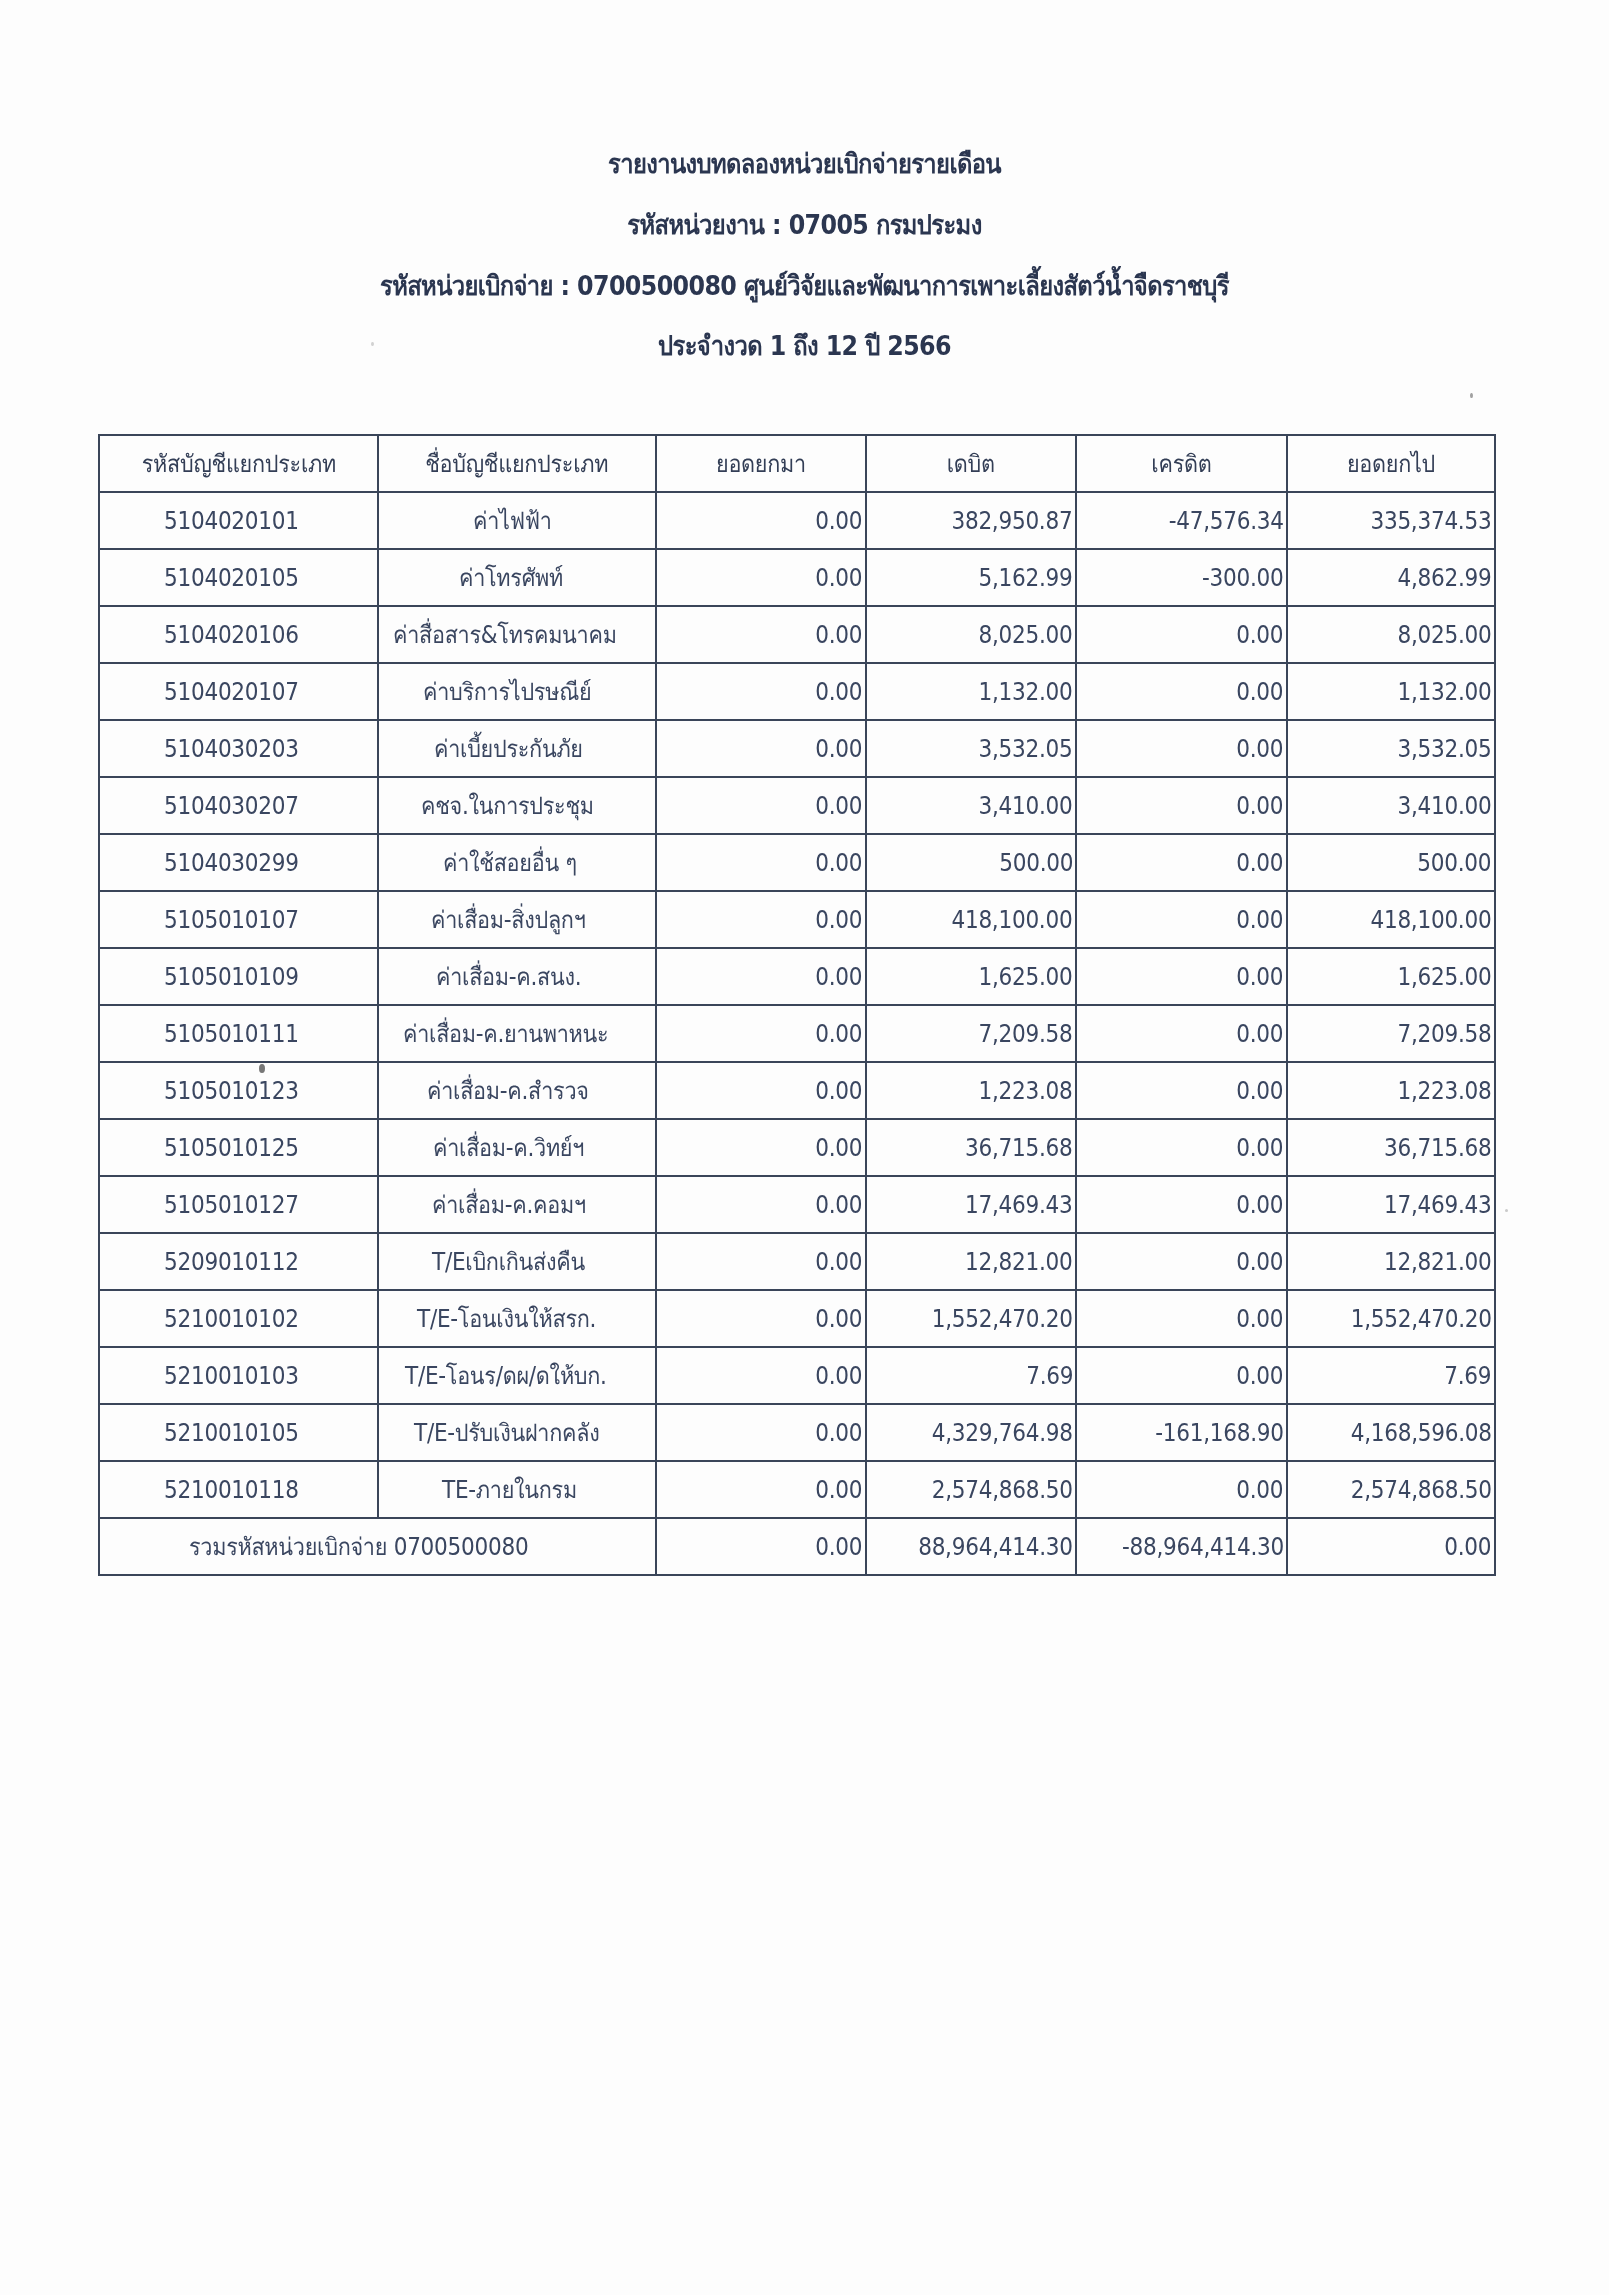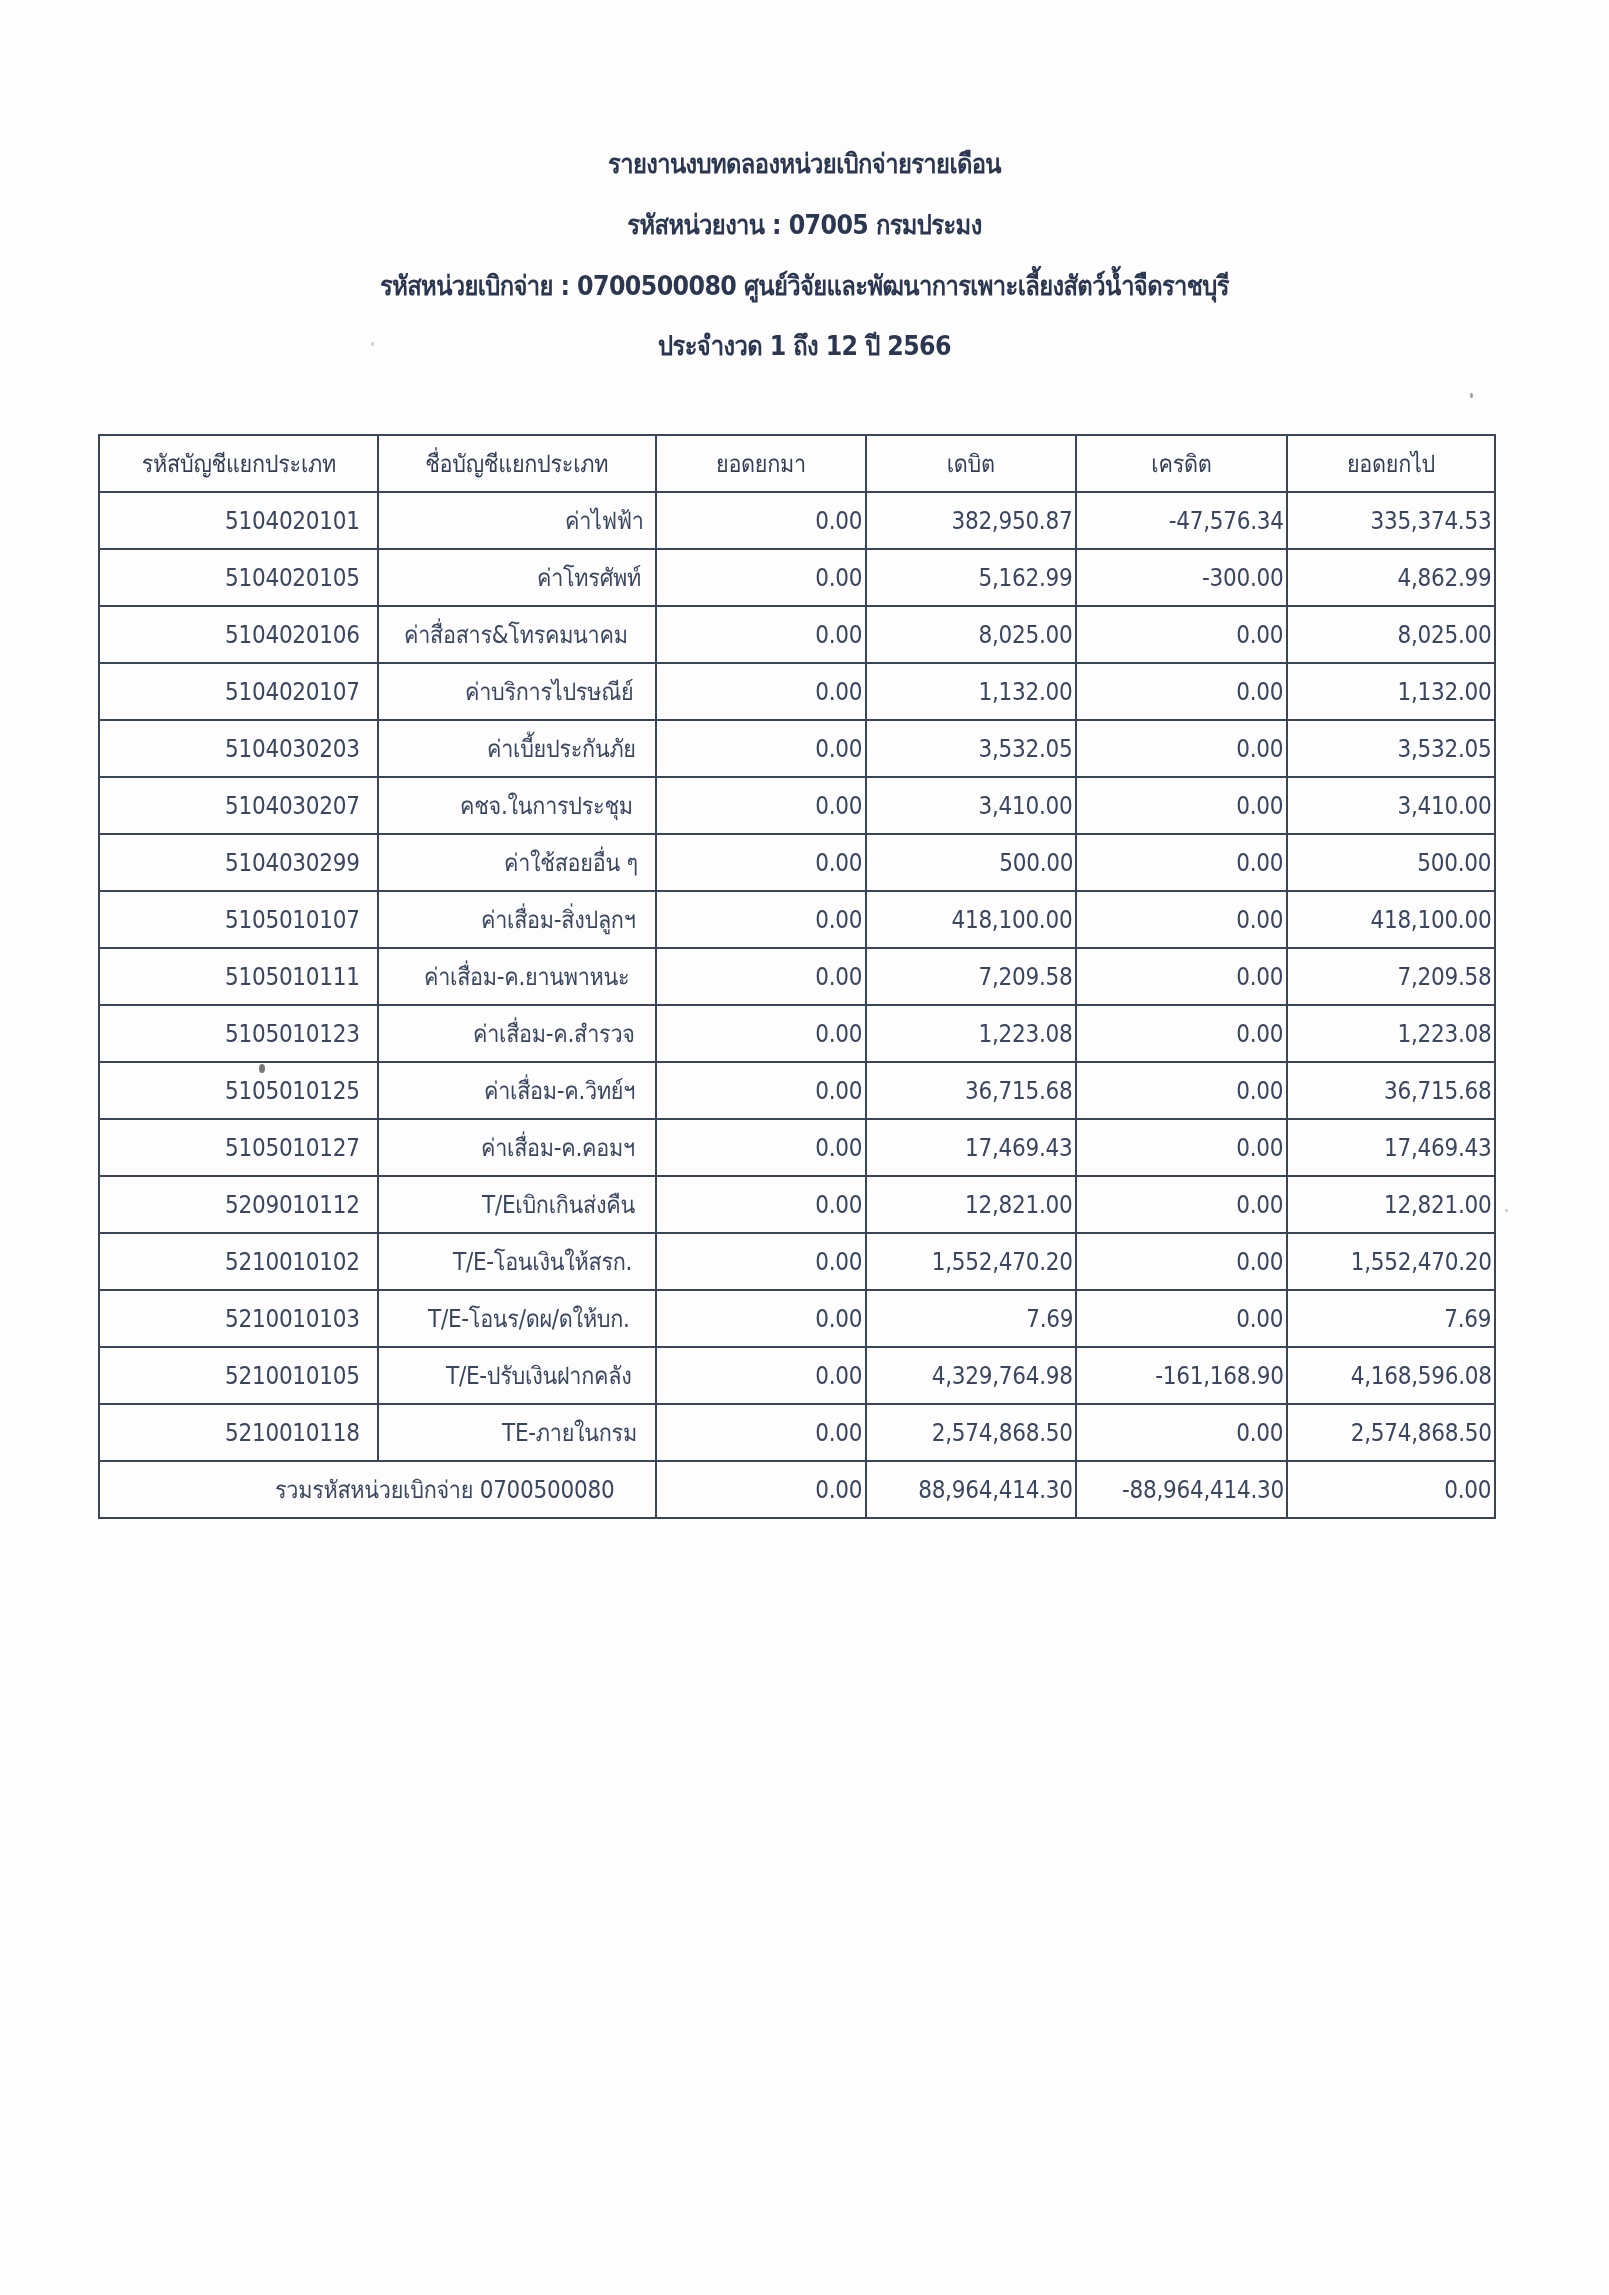--- a/index.html
+++ b/index.html
@@ -43,21 +43,21 @@
     letter-spacing: -0.3px;
   }
   table.report th { text-align: center; color: #333e56; }
   .c-code { width: 274px; }
   .c-name { width: 273px; }
   .c-num1 { width: 206px; }
   .c-num2 { width: 207px; }
   .c-num3 { width: 207px; }
   .c-num4 { width: 204px; }
   td.num { text-align: right; padding-right: 2px; }
-  td.txt { text-align: right; padding-left: 4px; border-radius: 10px; }
+  td.txt { text-align: center; padding-left: 4px; border-radius: 10px; }
   .cell-inner { display: inline-block; transform: scaleX(0.9); }
   td.num .cell-inner { transform-origin: right center; }
   td.txt .cell-inner { transform-origin: left center; }
   th .cell-inner { transform-origin: center center; }
 
   .speck { position: absolute; background: #555; border-radius: 50%; opacity: 0.55; }
 </style>
 </head>
 <body>
 
@@ -147,20 +147,28 @@
         </tr>
         <tr>
           <td class="txt"><span class="cell-inner">5105010107</span></td>
           <td class="txt"><span class="cell-inner">ค่าเสื่อม-สิ่งปลูกฯ</span></td>
           <td class="num"><span class="cell-inner">0.00</span></td>
           <td class="num"><span class="cell-inner">418,100.00</span></td>
           <td class="num"><span class="cell-inner">0.00</span></td>
           <td class="num"><span class="cell-inner">418,100.00</span></td>
         </tr>
         <tr>
+          <td class="txt"><span class="cell-inner">5105010109</span></td>
+          <td class="txt"><span class="cell-inner">ค่าเสื่อม-ค.สนง.</span></td>
+          <td class="num"><span class="cell-inner">0.00</span></td>
+          <td class="num"><span class="cell-inner">1,625.00</span></td>
+          <td class="num"><span class="cell-inner">0.00</span></td>
+          <td class="num"><span class="cell-inner">1,625.00</span></td>
+        </tr>
+        <tr>
           <td class="txt"><span class="cell-inner">5105010111</span></td>
           <td class="txt"><span class="cell-inner">ค่าเสื่อม-ค.ยานพาหนะ</span></td>
           <td class="num"><span class="cell-inner">0.00</span></td>
           <td class="num"><span class="cell-inner">7,209.58</span></td>
           <td class="num"><span class="cell-inner">0.00</span></td>
           <td class="num"><span class="cell-inner">7,209.58</span></td>
         </tr>
         <tr>
           <td class="txt"><span class="cell-inner">5105010123</span></td>
           <td class="txt"><span class="cell-inner">ค่าเสื่อม-ค.สำรวจ</span></td>

